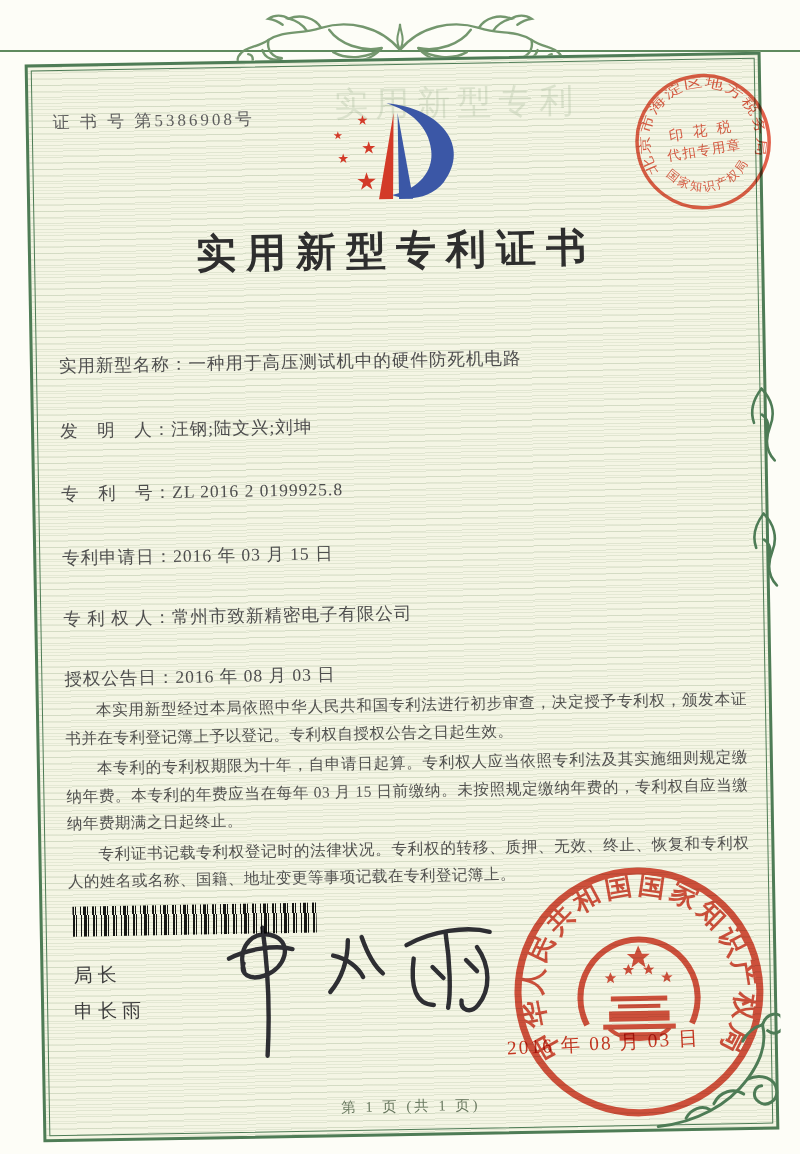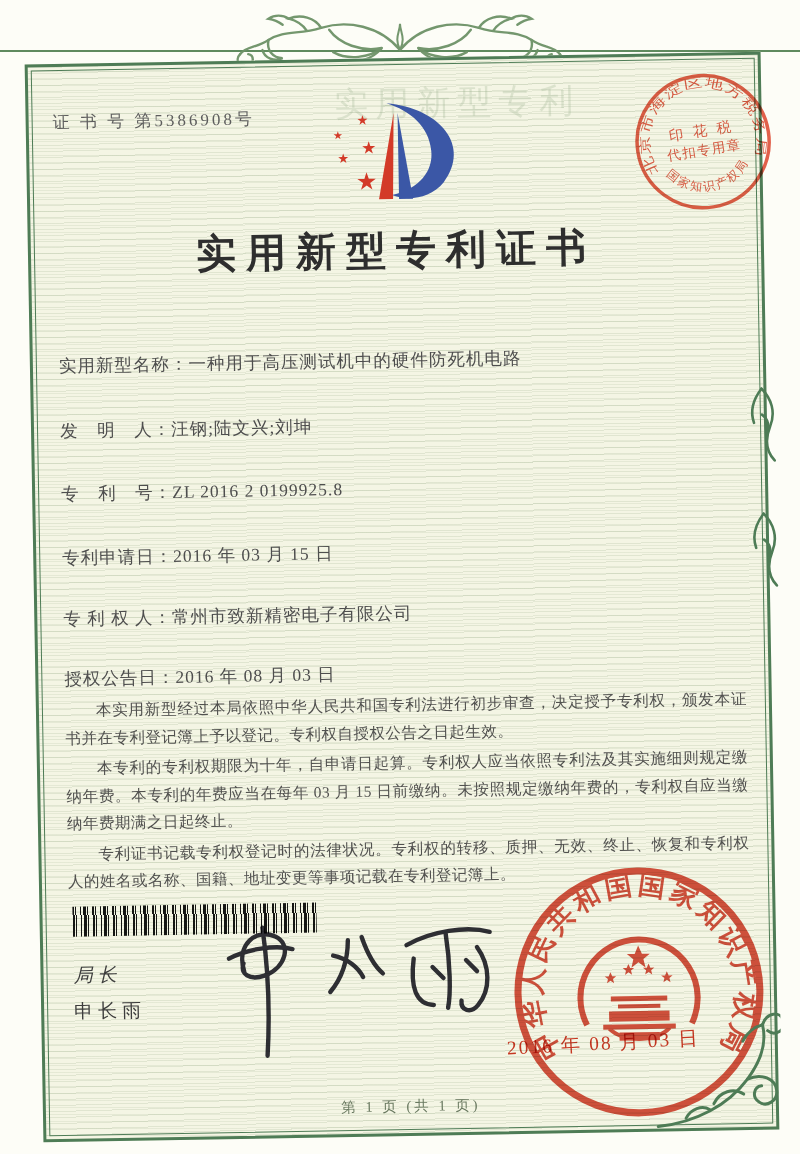--- a/index.html
+++ b/index.html
@@ -28,21 +28,21 @@
   .paras{position:absolute;left:26px;top:630px;width:682px;font-size:15.5px;color:#51514f;
          line-height:1.78;text-align:justify;}
   .paras p{margin:0 0 3px 0;text-indent:2em;letter-spacing:.5px;}
   .barcode{position:absolute;left:30px;top:840px;width:244px;height:30px;mix-blend-mode:multiply;
      background:repeating-linear-gradient(90deg,
        #161616 0 2px, rgba(0,0,0,0) 2px 3px,
        #161616 3px 4px, rgba(0,0,0,0) 4px 8px,
        #161616 8px 9px, rgba(0,0,0,0) 9px 11px,
        #161616 11px 14px, rgba(0,0,0,0) 14px 15px,
        #161616 15px 16px, rgba(0,0,0,0) 16px 20px);}
-  .signer-title{position:absolute;left:30px;top:896px;font-size:19px;letter-spacing:5px;color:#3c3c3c;font-style:italic;}
+  .signer-title{position:absolute;left:30px;top:896px;font-size:19px;letter-spacing:5px;color:#3c3c3c;}
   .signer-name{position:absolute;left:30px;top:932px;font-size:19px;letter-spacing:5px;color:#3c3c3c;}
   .signature{position:absolute;left:140px;top:848px;width:340px;height:150px;mix-blend-mode:multiply;}
   .seal{position:absolute;left:466px;top:806px;width:258px;height:258px;mix-blend-mode:multiply;}
   .seal-date{position:absolute;left:462px;top:972px;font-size:19.5px;letter-spacing:2px;
          color:#cf3a26;transform:rotate(-2deg);mix-blend-mode:multiply;white-space:nowrap;}
   .tax-stamp{position:absolute;left:594px;top:6px;width:160px;height:160px;mix-blend-mode:multiply;}
   .footer{position:absolute;left:0;top:1036px;width:100%;text-align:center;font-size:14.5px;
          letter-spacing:3px;color:#68785f;}
   .corner-flourish{position:absolute;right:-6px;bottom:-4px;width:130px;height:130px;}
   .edge-flourish{position:absolute;width:40px;height:80px;}

